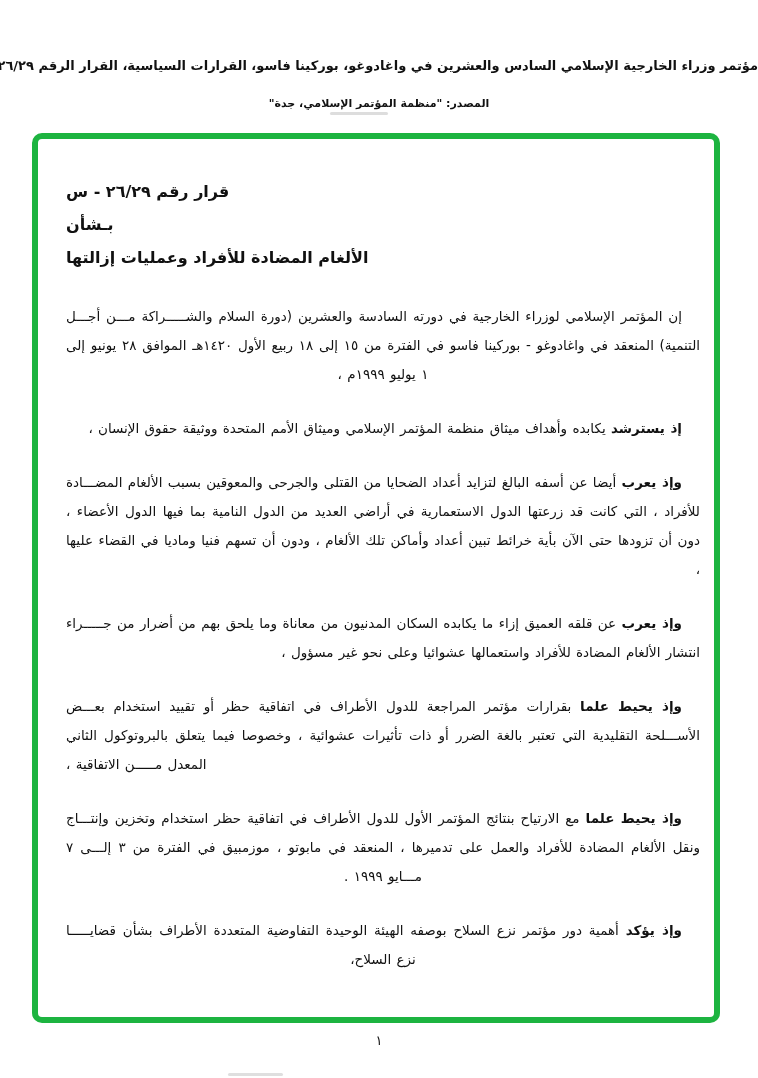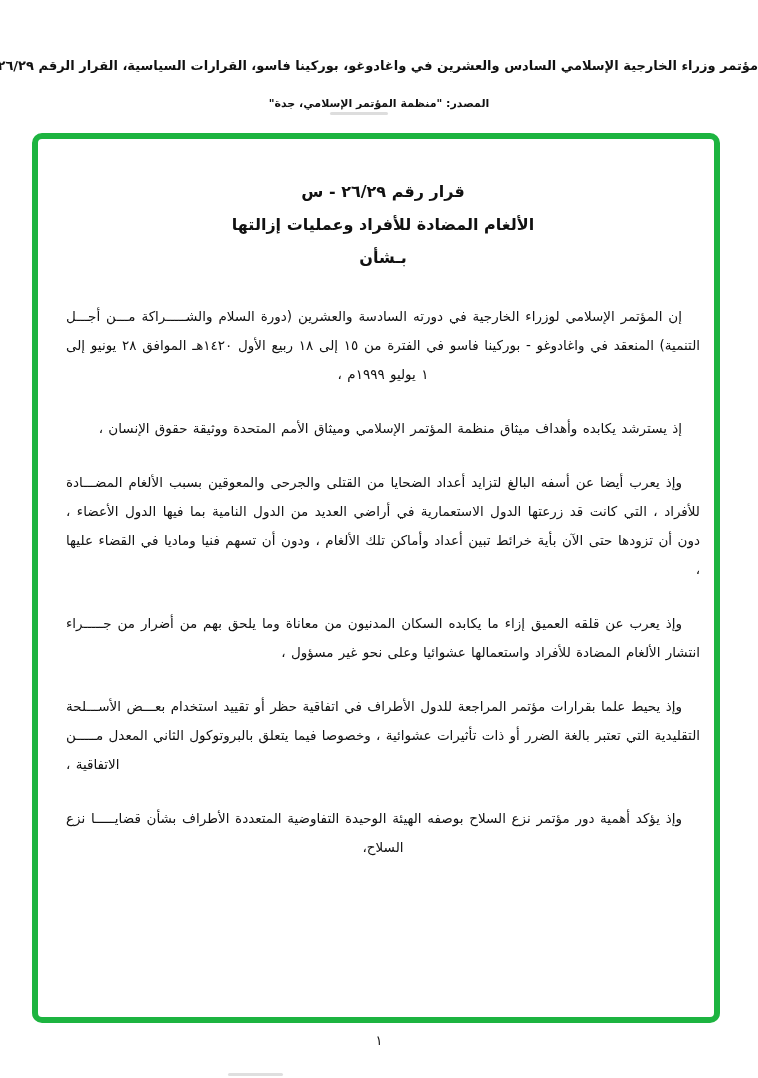--- a/index.html
+++ b/index.html
@@ -21,28 +21,28 @@
   }
   .doc-box{
     position:absolute;left:32px;top:133px;width:688px;height:890px;
     box-sizing:border-box;border:6px solid #1db440;border-radius:10px;
     background:#fff;overflow:hidden;
   }
   .doc-inner{
     padding:36px 14px 0 28px;direction:rtl;
   }
   .title-line{
-    text-align:center;font-weight:bold;font-size:16px;line-height:33px;
+    text-align:left;font-weight:bold;font-size:16px;line-height:33px;
   }
   .title-block{margin-bottom:28px;}
   .doc-inner p{
     font-size:13.5px;line-height:29px;margin:8px 0 25px 0;
     text-align:justify;text-indent:18px;word-spacing:1px;
   }
-  .doc-inner p .lead{font-weight:normal;}
+  .doc-inner p .lead{font-weight:bold;}
   .last-center{text-align-last:center;}
   .last-left{text-align-last:left;}
   .page-num{
     position:absolute;top:1033px;left:0;width:758px;text-align:center;
     font-size:13px;
   }
   .artifact2{
     position:absolute;top:1073px;left:228px;width:55px;height:3px;
     background:#c9c9c9;opacity:.6;border-radius:2px;
   }
@@ -52,34 +52,35 @@
 
 <div class="hdr1">مؤتمر وزراء الخارجية الإسلامي السادس والعشرين في واغادوغو، بوركينا فاسو، القرارات السياسية، القرار الرقم ٢٦/٢٩-س</div>
 <div class="hdr2">المصدر:  "منظمة المؤتمر الإسلامي، جدة"</div>
 <div class="artifact1"></div>
 
 <div class="doc-box">
   <div class="doc-inner">
 
     <div class="title-block">
       <div class="title-line">قرار رقم ٢٦/٢٩ - س</div>
+      <div class="title-line">بـشأن</div>
       <div class="title-line">الألغام المضادة للأفراد وعمليات إزالتها</div>
-      <div class="title-line">بـشأن</div>
     </div>
 
     <p class="last-center"><span class="lead"></span><span>إن المؤتمر الإسلامي لوزراء الخارجية في دورته السادسة والعشرين (دورة السلام والشـــــراكة مـــن أجـــل التنمية) المنعقد في واغادوغو - بوركينا فاسو في الفترة من ١٥ إلى ١٨ ربيع الأول ١٤٢٠هـ الموافق ٢٨ يونيو إلى ١ يوليو ١٩٩٩م ،</span></p>
 
     <p><span class="lead">إذ يسترشد</span><span> يكابده وأهداف ميثاق منظمة المؤتمر الإسلامي وميثاق الأمم المتحدة ووثيقة حقوق الإنسان ،</span></p>
 
     <p><span class="lead">وإذ يعرب</span><span> أيضا عن أسفه البالغ لتزايد أعداد الضحايا من القتلى والجرحى والمعوقين بسبب الألغام المضـــادة للأفراد ، التي كانت قد زرعتها الدول الاستعمارية في أراضي العديد من الدول النامية بما فيها الدول الأعضاء ، دون أن تزودها حتى الآن بأية خرائط تبين أعداد وأماكن تلك الألغام ، ودون أن تسهم فنيا وماديا في القضاء عليها ،</span></p>
 
     <p><span class="lead">وإذ يعرب</span><span> عن قلقه العميق إزاء ما يكابده السكان المدنيون من معاناة وما يلحق بهم من أضرار من جـــــراء انتشار الألغام  المضادة للأفراد واستعمالها عشوائيا وعلى نحو غير مسؤول ،</span></p>
 
     <p class="last-left"><span class="lead">وإذ يحيط علما</span><span> بقرارات مؤتمر المراجعة للدول الأطراف في اتفاقية حظر أو تقييد استخدام بعـــض الأســـلحة التقليدية التي تعتبر بالغة الضرر أو ذات تأثيرات عشوائية ، وخصوصا فيما يتعلق بالبروتوكول الثاني المعدل مـــــن الاتفاقية ،</span></p>
 
+    <p class="last-center"><span class="lead">وإذ يحيط  علما</span><span> مع الارتياح بنتائج المؤتمر الأول للدول الأطراف في اتفاقية حظر استخدام وتخزين وإنتـــاج ونقل الألغام المضادة  للأفراد والعمل على تدميرها ، المنعقد في مابوتو ، موزمبيق في الفترة من ٣ إلـــى ٧ مـــايو ١٩٩٩ .</span></p>
 
 
     <p class="last-center"><span class="lead">وإذ يؤكد</span><span> أهمية دور مؤتمر نزع السلاح بوصفه الهيئة الوحيدة التفاوضية المتعددة الأطراف بشأن قضايـــــا نزع السلاح،</span></p>
 
   </div>
 </div>
 
 <div class="page-num">١</div>
 <div class="artifact2"></div>
 

